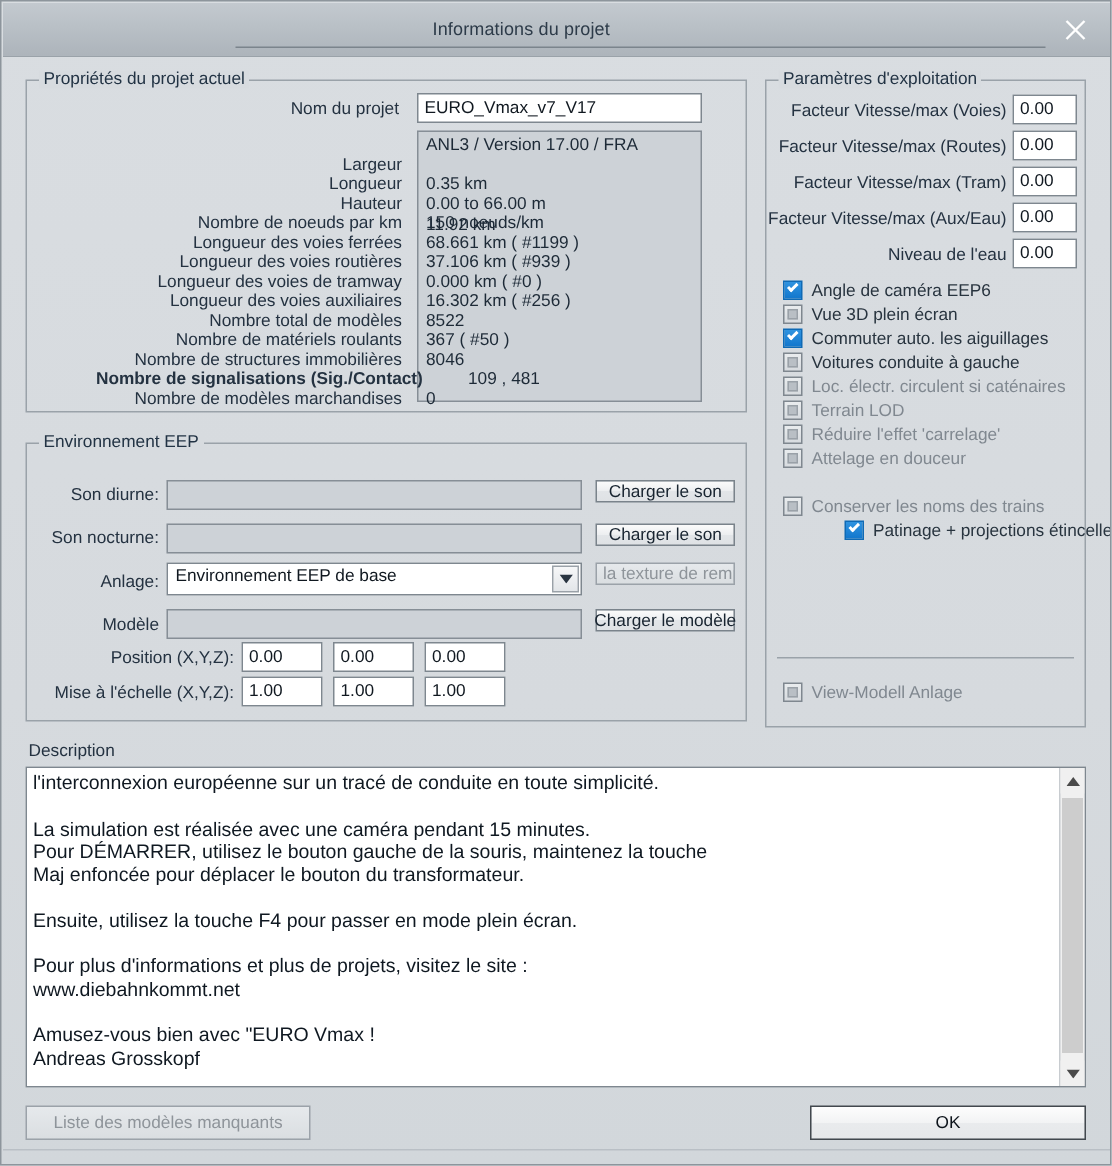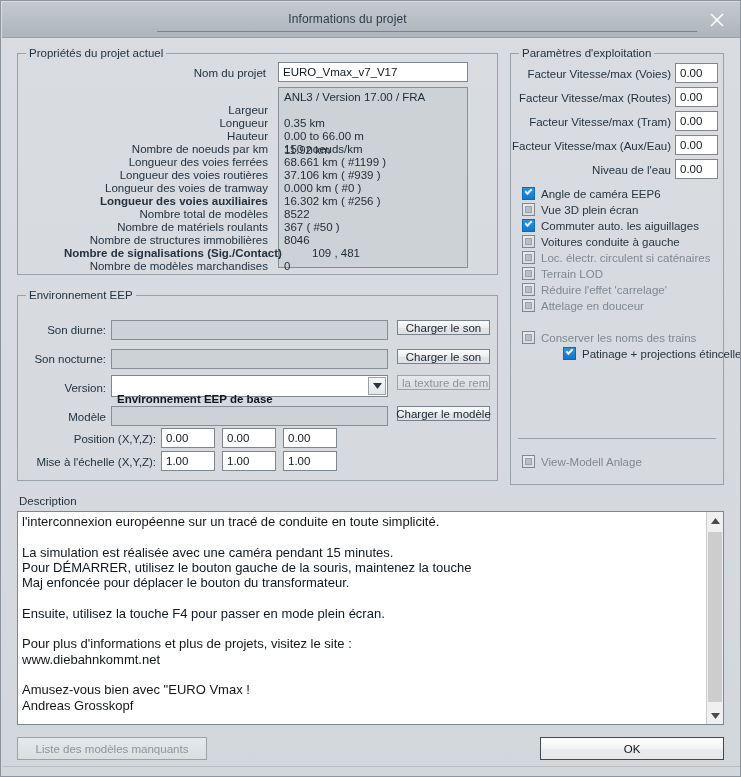--- a/index.html
+++ b/index.html
@@ -140,22 +140,22 @@
 
   
   .combo {
     position: absolute;
     box-sizing: border-box;
     height: 22px;
     border: 1px solid #7e878f;
     background: #fff;
   }
   .combo .val {
-    position: absolute; left: 5px; top: 17px;
-    font-size: 11.5px; color: #101820; font-weight: bold;
+    position: absolute; left: 5px; top: 2px;
+    font-size: 11.5px; color: #101820;
   }
   .combo .arrowbox {
     position: absolute; right: 1px; top: 1px;
     width: 18px; height: 18px;
     background: linear-gradient(180deg,#f6f7f8 0%,#e3e6e9 100%);
     border: 1px solid #9aa1a8;
     box-sizing: border-box;
     display:flex; align-items:center; justify-content:center;
     cursor: pointer;
   }
@@ -295,21 +295,21 @@
 
   <div class="detailbox"></div>
 
   <div class="lab" style="left:60px; top:103px; width:207px;">Largeur</div>
   <div class="lab" style="left:60px; top:116px; width:207px;">Longueur</div>
   <div class="lab" style="left:60px; top:129px; width:207px;">Hauteur</div>
   <div class="lab" style="left:60px; top:142px; width:207px;">Nombre de noeuds par km</div>
   <div class="lab" style="left:60px; top:155px; width:207px;">Longueur des voies ferrées</div>
   <div class="lab" style="left:60px; top:168px; width:207px;">Longueur des voies routières</div>
   <div class="lab" style="left:60px; top:181px; width:207px;">Longueur des voies de tramway</div>
-  <div class="lab" style="left:60px; top:194px; width:207px;font-weight:bold;">Longueur des voies auxiliaires</div>
+  <div class="lab" style="left:60px; top:194px; width:207px;">Longueur des voies auxiliaires</div>
   <div class="lab" style="left:60px; top:207px; width:207px;">Nombre total de modèles</div>
   <div class="lab" style="left:60px; top:220px; width:207px;">Nombre de matériels roulants</div>
   <div class="lab" style="left:60px; top:233px; width:207px;">Nombre de structures immobilières</div>
   <div class="lab" style="left:63px; top:246px; width:207px;font-weight:bold;">Nombre de signalisations (Sig./Contact)</div>
   <div class="lab" style="left:60px; top:259px; width:207px;">Nombre de modèles marchandises</div>
 
   <div class="detail-row-val" style="top:90px;">ANL3 / Version 17.00 / FRA</div>
   <div class="detail-row-val" style="top:103px;margin-top:40px;">11.92 km</div>
   <div class="detail-row-val" style="top:116px;">0.35 km</div>
   <div class="detail-row-val" style="top:129px;">0.00 to 66.00 m</div>
@@ -329,21 +329,21 @@
   </div>
 
   <div class="lab" style="left:10px; top:323px; width:95px;">Son diurne:</div>
   <input class="txt disabled" style="left: 110px; top: 319px; width: 277px;" value="">
   <div class="btn" style="left:396px; top:319px; width:93px;">Charger le son</div>
 
   <div class="lab" style="left:10px; top:352px; width:95px;">Son nocturne:</div>
   <input class="txt disabled" style="left: 110px; top: 348px; width: 277px;" value="">
   <div class="btn" style="left:396px; top:348px; width:93px;">Charger le son</div>
 
-  <div class="lab" style="left:10px; top:381px; width:95px;">Version:</div>
+  <div class="lab" style="left:10px; top:381px; width:95px;">Anlage:</div>
   <div class="combo" style="left:110px; top:374px; width:277px;">
     <div class="val">Environnement EEP de base</div>
     <div class="arrowbox">
       <svg width="9" height="6" viewBox="0 0 9 6">
         <polygon points="0,0 9,0 4.5,6" fill="#2a3541"></polygon>
       </svg>
     </div>
   </div>
   <div class="btn flat-disabled" style="left:396px; top:374px; width:93px; justify-content:flex-start; padding-left:4px; overflow:hidden;">la texture de rempla</div>
 

